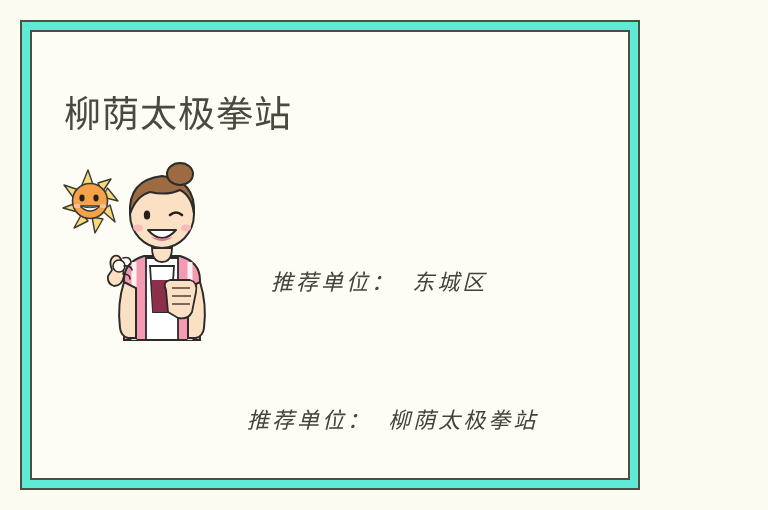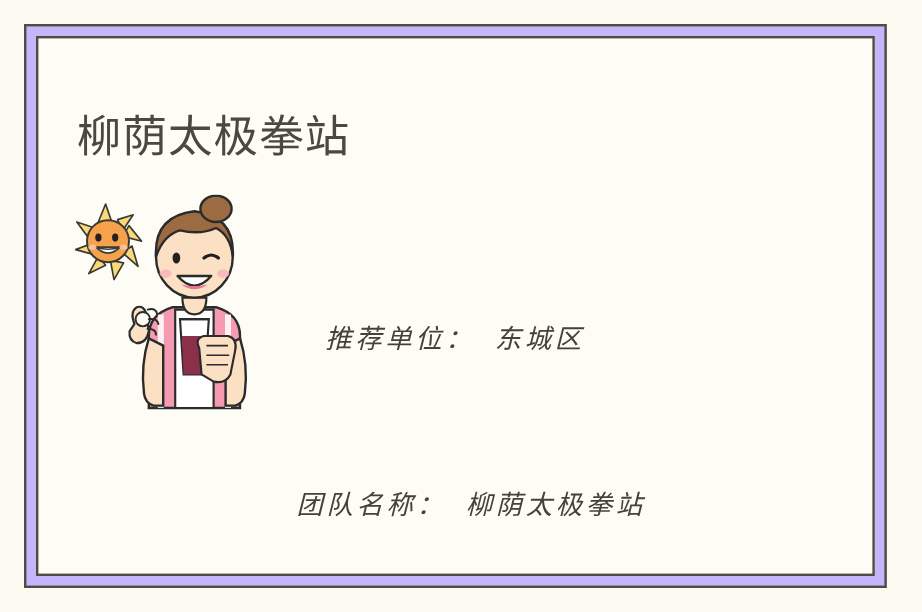--- a/index.html
+++ b/index.html
@@ -13,25 +13,25 @@
     background: #fbfbf2;
     font-family: "Liberation Sans", "DejaVu Sans", sans-serif;
     overflow: hidden;
   }
 
   
   .page {
     position: absolute;
     left: 20px;
     top: 20px;
-    width: 719px;
+    width: 620px;
     height: 470px;
     box-sizing: border-box;
     border: 2px solid #4d4d42;
-    background: #c4b5fd;
+    background: #5eead4;
     padding-left: 18px;
   }
   .page-inner {
     position: absolute;
     left: 8px;
     top: 8px;
     right: 8px;
     bottom: 8px;
     box-sizing: border-box;
     border: 2px solid #4d4d42;
@@ -163,20 +163,20 @@
             <path d="M104 128 Q100 120 108 118 L128 118 Q136 120 134 130 L130 150 Q126 158 116 156 L106 150 Z" fill="#fbe0c4" stroke="#2b2b2b" stroke-width="1.8"></path>
             <path d="M110 126 L128 126" fill="none" stroke="#2b2b2b" stroke-width="1.3"></path>
             <path d="M110 134 L129 134" fill="none" stroke="#2b2b2b" stroke-width="1.3"></path>
             <path d="M110 142 L128 142" fill="none" stroke="#2b2b2b" stroke-width="1.3"></path>
           </g>
         </svg>
       </div>
 
       <div class="body-copy">
         <span class="line line-1">推荐单位： 东城区</span>
-        <span class="line line-2">团队名称： 柳荫太极拳站</span>
+        <span class="line line-2">推荐单位： 柳荫太极拳站</span>
         
         
       </div>
 
     </div>
   </div>
 </div>
 
 </body></html>

